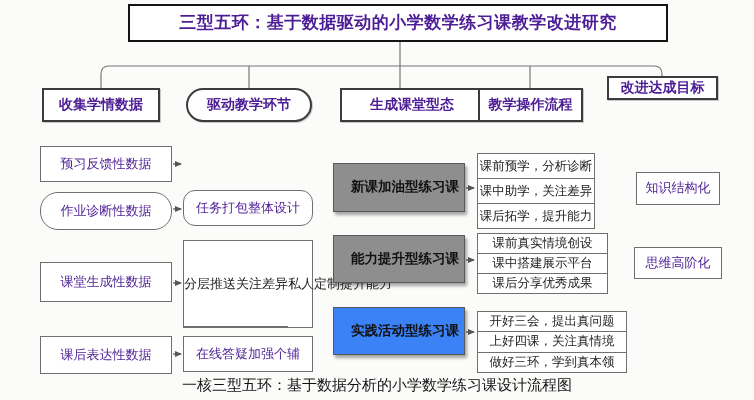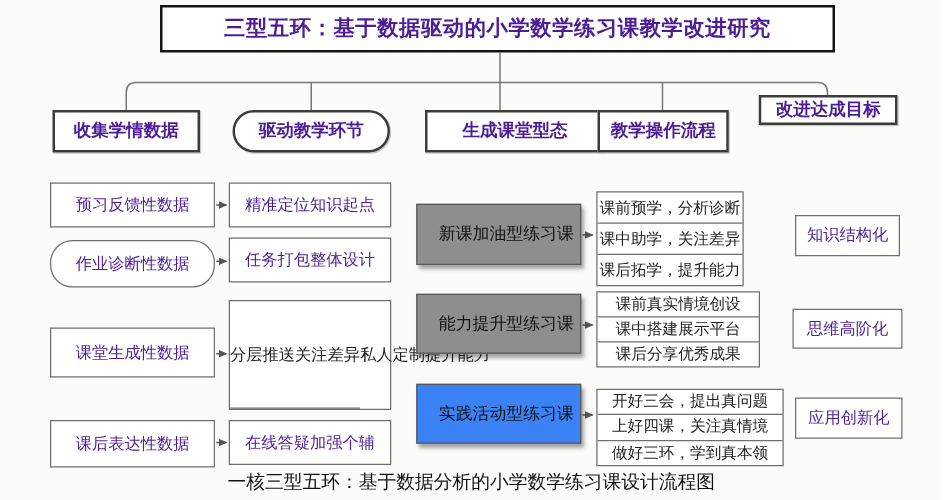--- a/index.html
+++ b/index.html
@@ -38,21 +38,21 @@
   }
   .header-box{
     border:2px solid #3c3c3c;
     font-weight:bold;
     font-size:14px;
     box-shadow:1px 1px 0 #c9c9c9;
   }
   .gray-box{
     background:#8e8e8e;
     border:1px solid #585858;
-    font-weight:normal;
+    font-weight:bold;
     font-size:13.5px;
     color:#111111;
     box-shadow:2px 3px 3px rgba(0,0,0,0.35);
     padding-left:12px;
   }
   .group{
     position:absolute;
     box-sizing:border-box;
     display:flex;flex-direction:column;
     background:#ffffff;
@@ -129,22 +129,21 @@
   <div class="box header-box" style="left:186px;top:88px;width:126px;height:34px;border-radius:17px;">驱动教学环节</div>
   <div class="box header-box" style="left:340px;top:88px;width:144px;height:34px;">生成课堂型态</div>
   <div class="box header-box" style="left:478px;top:88px;width:105px;height:34px;">教学操作流程</div>
   <div class="box header-box" style="left:607px;top:76px;width:111px;height:24px;">改进达成目标</div>
 
   <div class="box" style="left:40px;top:146px;width:132px;height:36px;">预习反馈性数据</div>
   <div class="box" style="left:40px;top:192px;width:132px;height:38px;border-radius:18px;">作业诊断性数据</div>
   <div class="box" style="left:40px;top:262px;width:132px;height:40px;">课堂生成性数据</div>
   <div class="box" style="left:40px;top:336px;width:132px;height:38px;">课后表达性数据</div>
 
-  <div class="box" style="left:183px;top:146px;width:130px;height:36px;">精准定位知识起点</div>
-  <div class="box" style="left:183px;top:190px;width:130px;height:36px;">任务打包整体设计</div>
+  <div class="box" style="left:183px;top:190px;width:130px;height:36px;border-radius:12px;">任务打包整体设计</div>
   <div class="stack" style="left:183px;top:240px;width:130px;height:88px;">
     <div class="cell">分层推送关注差异</div>
     <div class="cell">私人定制提升能力</div>
   </div>
   <div class="box" style="left:183px;top:336px;width:130px;height:36px;">在线答疑加强个辅</div>
 
   <div class="box gray-box" style="left: 333px; top: 163px; width: 132px; height: 49px; background: rgb(142, 142, 142);">新课加油型练习课</div>
   <div class="box gray-box" style="left: 333px; top: 235px; width: 132px; height: 48px; background: rgb(142, 142, 142);">能力提升型练习课</div>
   <div class="box gray-box" style="left: 333px; top: 307px; width: 132px; height: 48px; background: #3b82f6;">实践活动型练习课</div>
 
@@ -159,17 +158,16 @@
     <div class="row">做好三环，学到真本领</div>
   </div>
   <div class="group" style="left:477px;top:233px;width:131px;height:61px;">
     <div class="row">课前真实情境创设</div>
     <div class="row">课中搭建展示平台</div>
     <div class="row">课后分享优秀成果</div>
   </div>
 
   <div class="box" style="left:636px;top:172px;width:84px;height:33px;">知识结构化</div>
   <div class="box" style="left:634px;top:247px;width:88px;height:32px;">思维高阶化</div>
-  <div class="box" style="left:636px;top:318px;width:86px;height:33px;">应用创新化</div>
 
   <div class="caption">一核三型五环：基于数据分析的小学数学练习课设计流程图</div>
 
 </div>
 
 </body></html>

